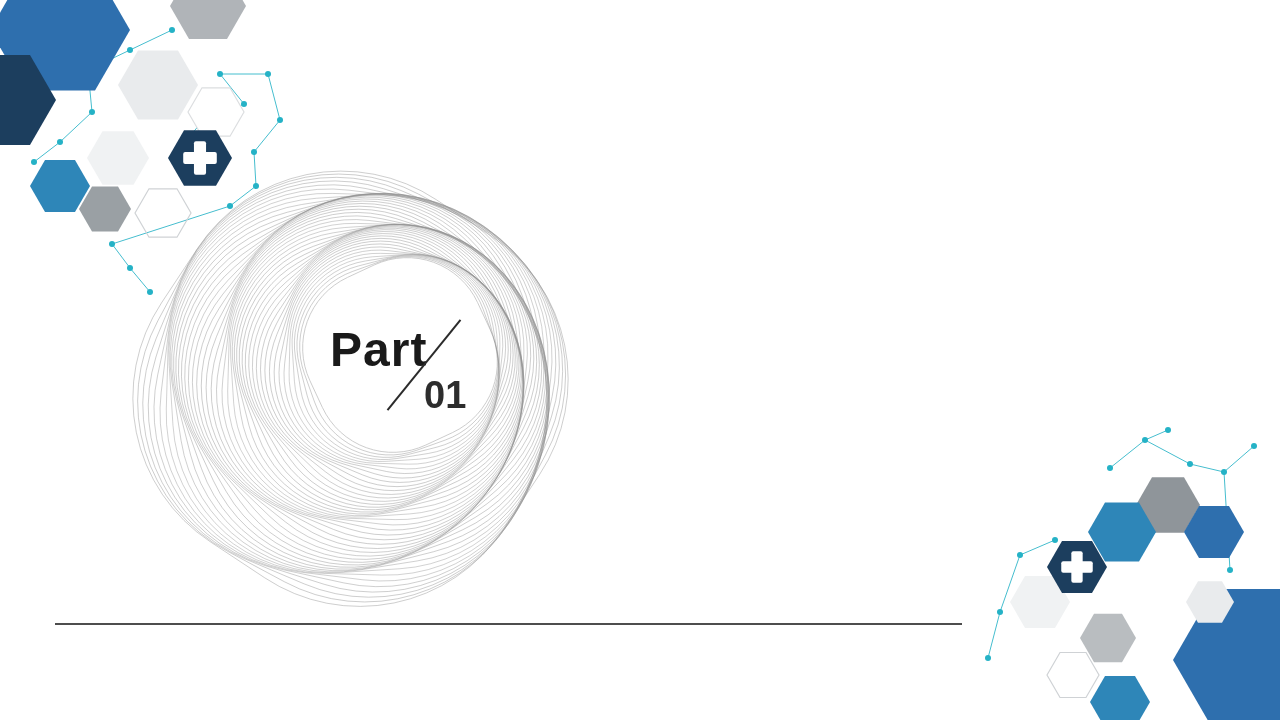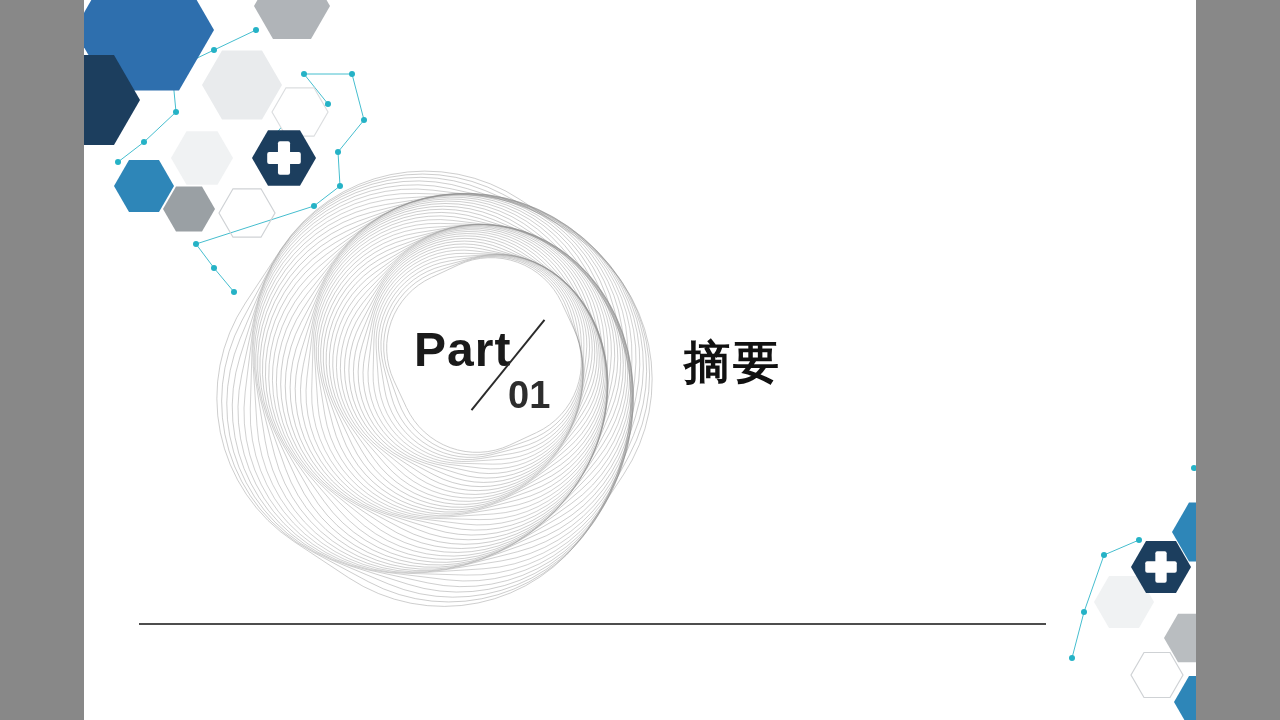--- a/index.html
+++ b/index.html
@@ -1,18 +1,18 @@
 <!DOCTYPE html>
 <html><head>
 <meta charset="utf-8">
 <style>
   html,body{margin:0;padding:0;background:#888;}
   .slide{
     position:relative;
-    width:1112px;height:720px;
+    width:1280px;height:720px;
     background:#ffffff;
     overflow:hidden;
     font-family:"Liberation Sans", sans-serif;
     margin:0 auto;
   }
   svg.deco{
     position:absolute;left:0;top:0;width:1280px;height:720px;
     pointer-events:none;
   }
   .part-block{position:absolute;left:0;top:0;width:1280px;height:720px;}
@@ -176,17 +176,16 @@
       <rect x="1061.25" y="561.33" width="31.5" height="11.34" rx="2" fill="#ffffff"></rect>
       <rect x="1071.33" y="551.25" width="11.34" height="31.5" rx="2" fill="#ffffff"></rect>
     </svg>
 
   <div class="part-block">
     <span class="part-label">Part</span>
     <div class="slash"></div>
     <span class="part-number">01</span>
   </div>
 
-  <h1 class="section-title">摘要</h1>
 
   <div class="bottom-rule"></div>
 
 </div>
 
 </body></html>

